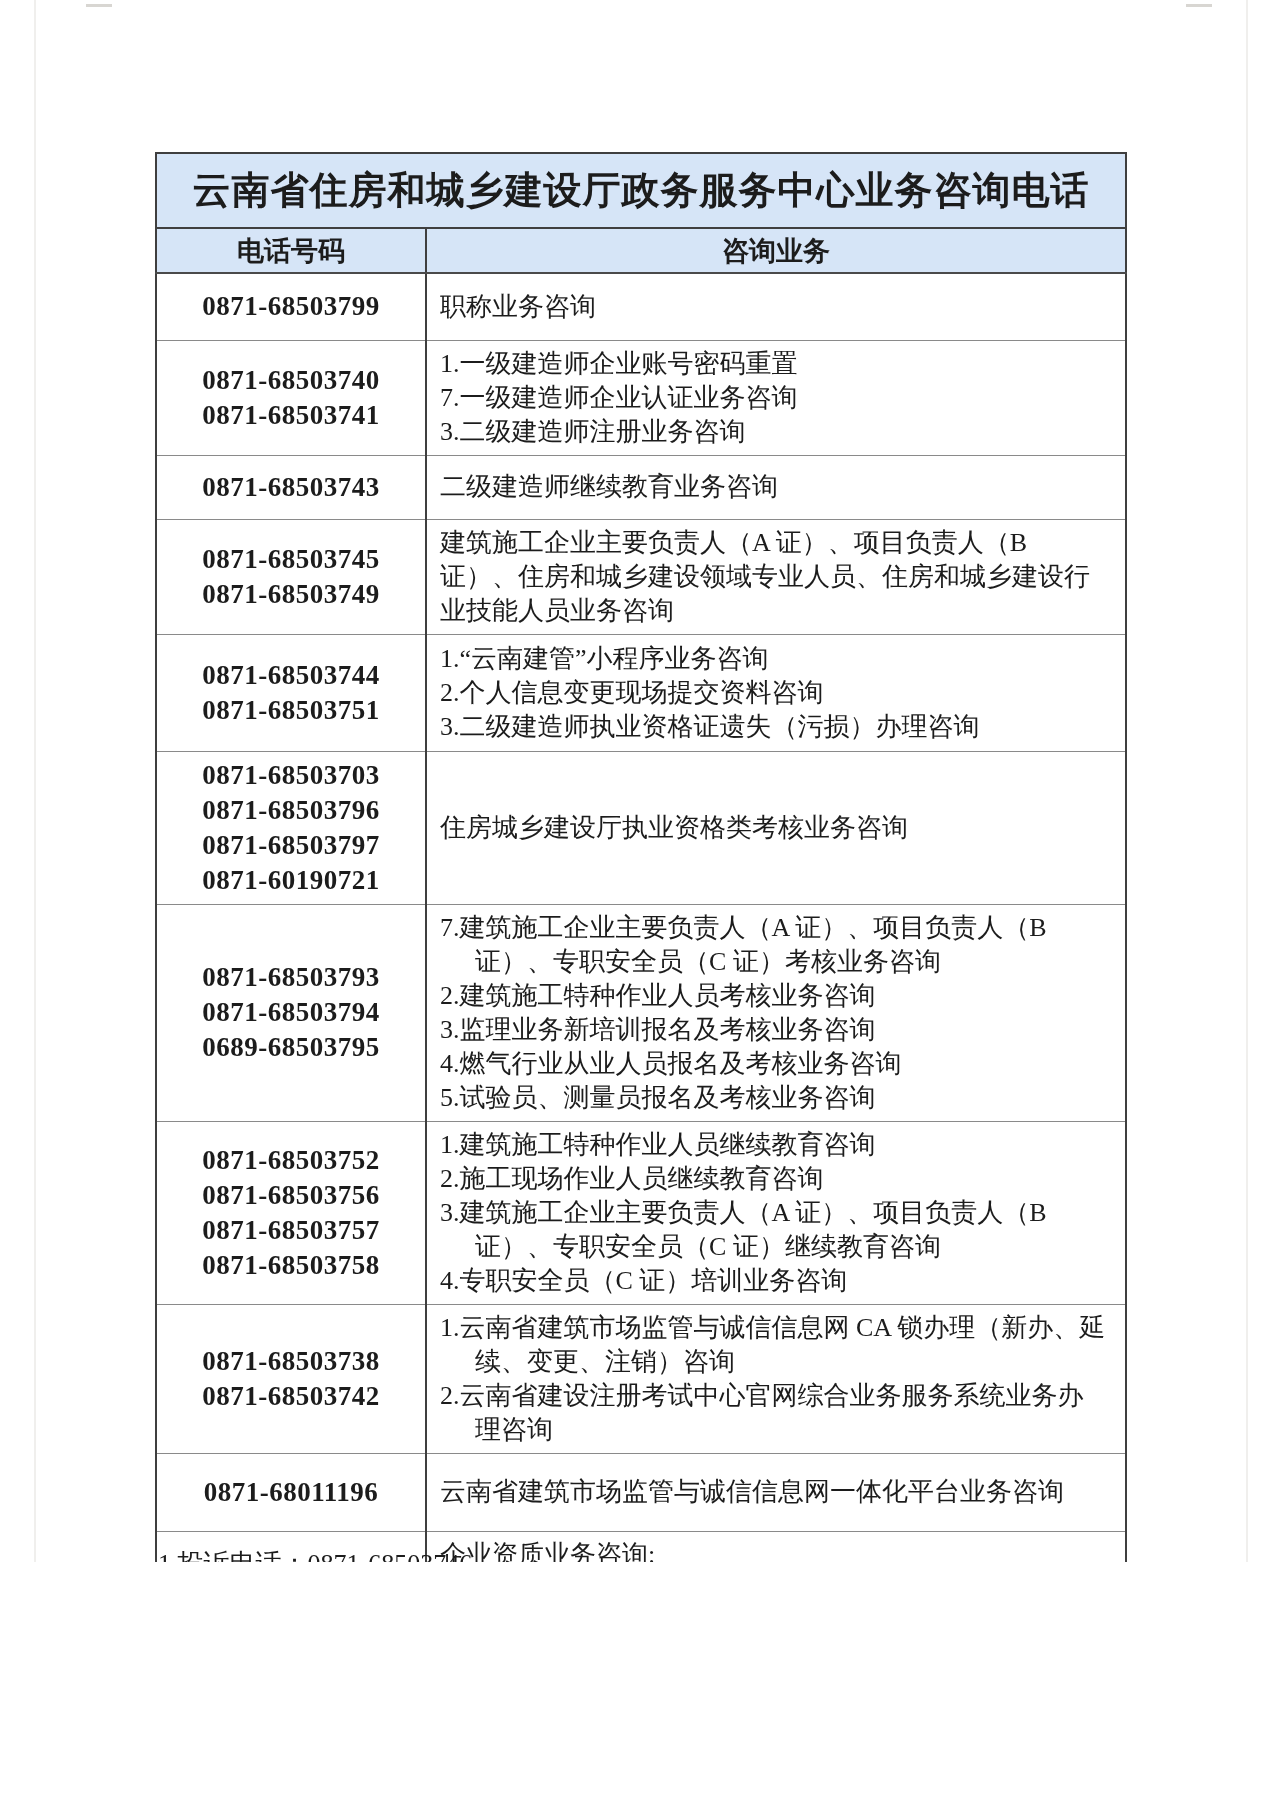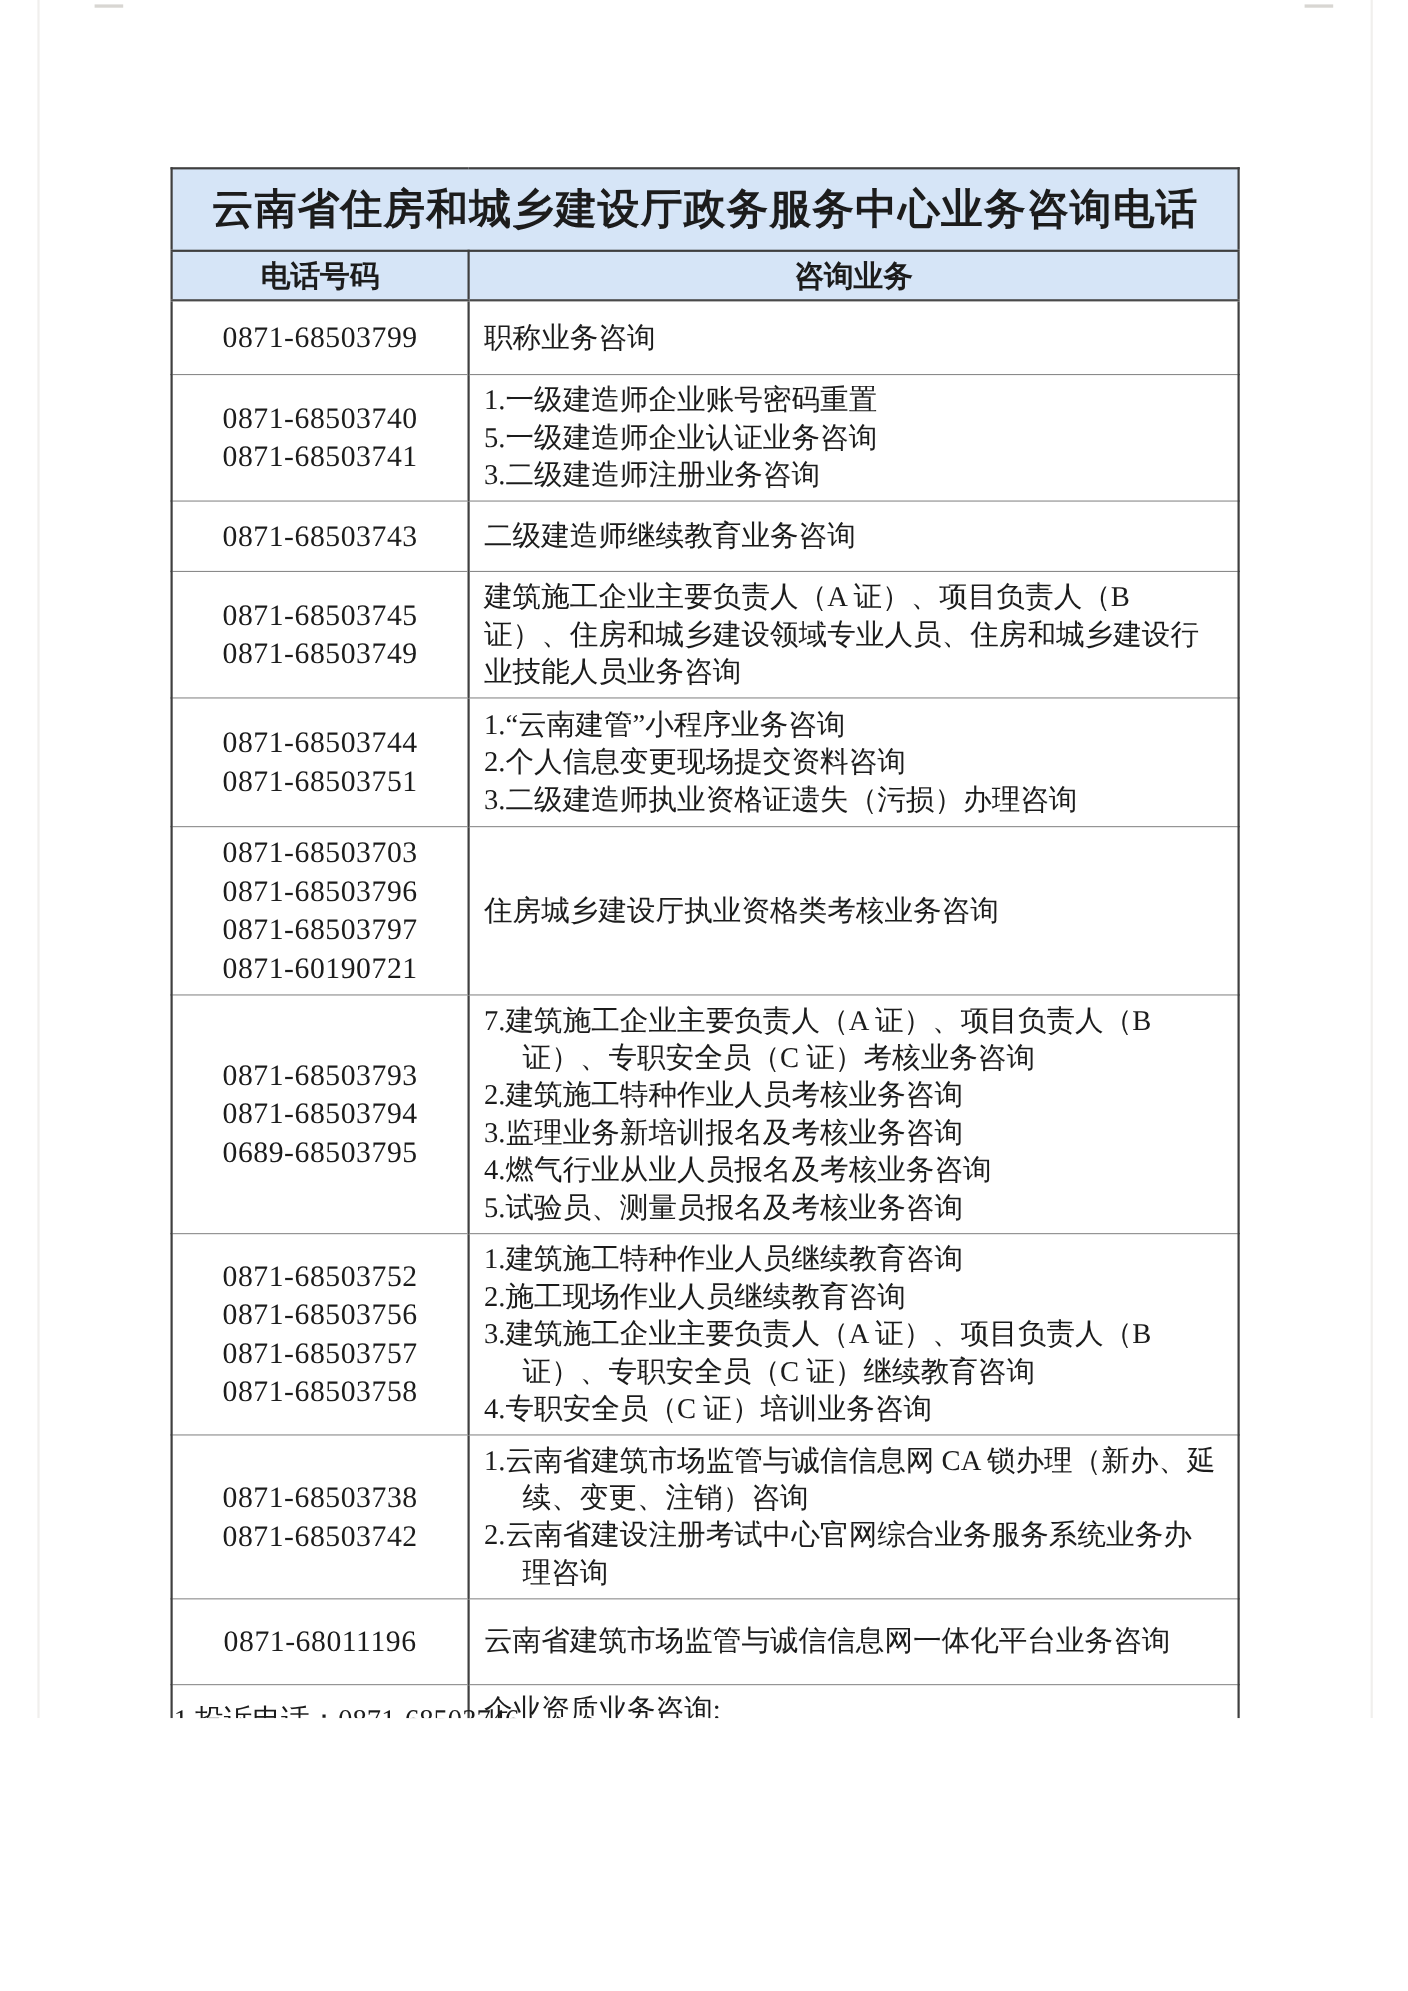--- a/index.html
+++ b/index.html
@@ -43,21 +43,21 @@
     text-align:center; vertical-align:middle;
     padding:0;
   }
   .header-row th + th { border-left:2px solid #3f3f3f; }
 
   tbody td { border-top:1px solid #8a8a8a; vertical-align:middle; }
   tbody tr:first-child td { border-top:none; }
   td.phone-cell { text-align:center; padding:6px 4px; }
   td.service-cell { border-left:2px solid #3f3f3f; padding:6px 16px 6px 13px; text-align:left; }
 
-  .phone { font-size:27px; line-height:35px; letter-spacing:0.5px; white-space:nowrap; }
+  .phone { font-size:27px; line-height:35px; letter-spacing:0.5px; white-space:nowrap;font-weight:bold; }
   .svc  { font-size:26px; line-height:34px; }
   .svc.hang { padding-left:1.35em; text-indent:-1.35em; }
 
   
   tbody tr:nth-child(1)  { height:67px; }
   tbody tr:nth-child(2)  { height:108px; }
   tbody tr:nth-child(3)  { height:64px; }
   tbody tr:nth-child(4)  { height:81px; }
   tbody tr:nth-child(5)  { height:117px;margin-left:14px; }
   tbody tr:nth-child(6)  { height:140px;padding-left:25px; }
@@ -119,21 +119,21 @@
             <div class="svc">职称业务咨询</div>
           </td>
         </tr>
         <tr>
           <td class="phone-cell">
             <div class="phone">0871-68503740</div>
             <div class="phone">0871-68503741</div>
           </td>
           <td class="service-cell">
             <div class="svc hang">1.一级建造师企业账号密码重置</div>
-            <div class="svc hang">5.一级建造师企业认证业务咨询</div>
+            <div class="svc hang">7.一级建造师企业认证业务咨询</div>
             <div class="svc hang">3.二级建造师注册业务咨询</div>
           </td>
         </tr>
         <tr>
           <td class="phone-cell">
             <div class="phone">0871-68503743</div>
           </td>
           <td class="service-cell">
             <div class="svc">二级建造师继续教育业务咨询</div>
           </td>

